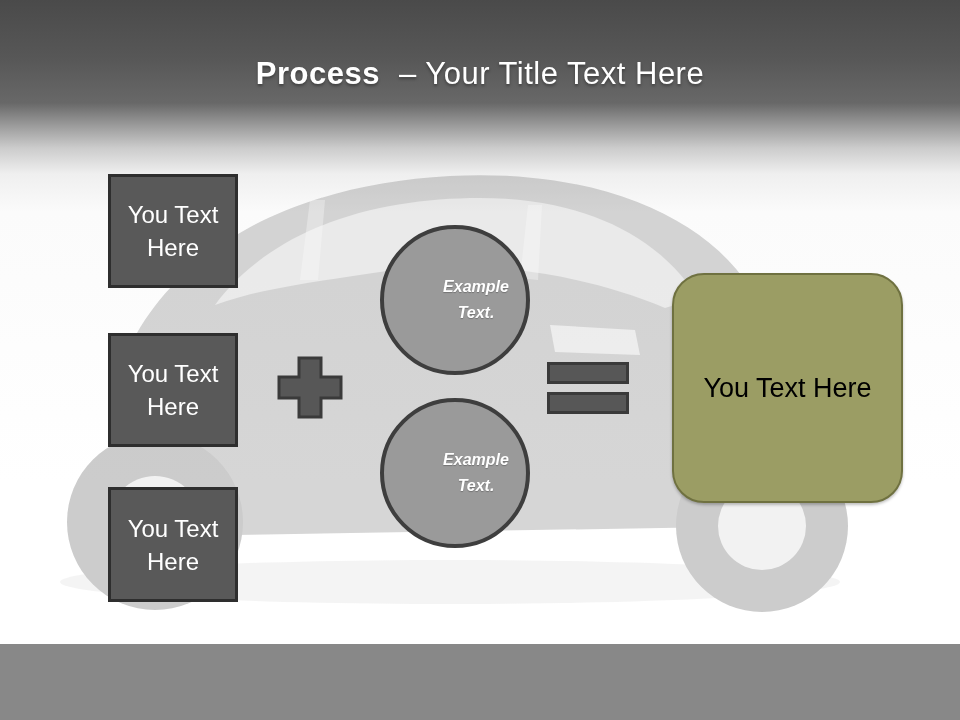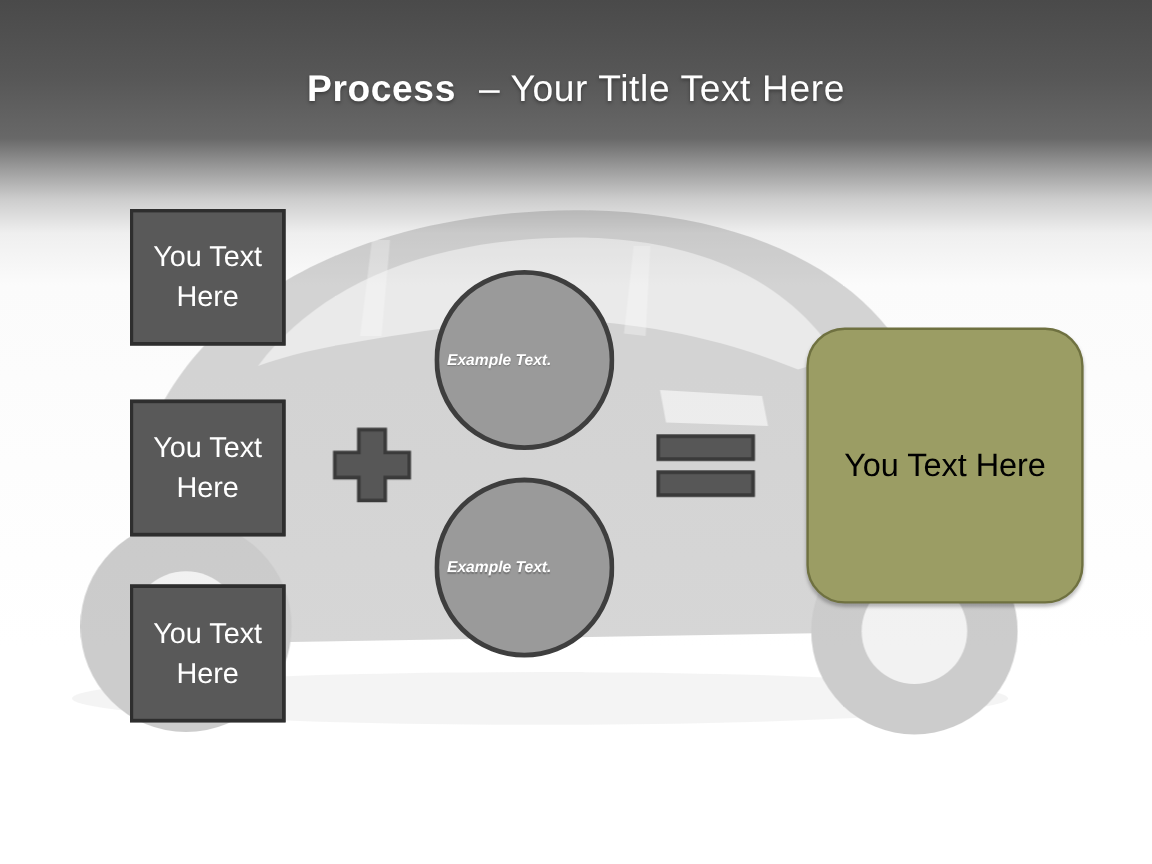--- a/index.html
+++ b/index.html
@@ -1,17 +1,17 @@
 <!DOCTYPE html>
 <html style="--header-top: #4a4a4a; --title-color: #ffffff; --box-fill: #595959; --box-border: #2e2e2e; --circle-fill: #9a9a9a; --circle-border: #3e3e3e; --operator-fill: #575757; --operator-border: #3a3a3a; --result-fill: #9b9d64; --result-border: #6f7140; --result-text: #000000; --shape-text: #ffffff;"><head>
 <meta charset="utf-8">
 <style>
   html,body{margin:0;padding:0;background:#888;}
   .slide{
-    position:relative;width:960px;height:720px;overflow:hidden;
+    position:relative;width:960px;height:644px;overflow:hidden;
     font-family:"Liberation Sans",sans-serif;
     background:linear-gradient(to bottom,
       var(--header-top,#4a4a4a) 0%,
       #575757 9%,
       #686868 16%,
       #9b9b9b 19.5%,
       #cccccc 23%,
       #efefef 27%,
       #fbfbfb 33%,
       #ffffff 75%);
@@ -35,25 +35,25 @@
     border:3px solid var(--box-border,#2e2e2e);
     display:flex;align-items:center;justify-content:center;text-align:center;
     color:var(--shape-text,#ffffff);font-size:24px;line-height:33px;
   }
   .sq1{top:174px;}
   .sq2{top:333px;}
   .sq3{top:487px;height:115px;}
   .sq span{display:block;width:110px;}
   
   .circle{
-    position:absolute;left:362px;width:150px;height:150px;box-sizing:border-box;
+    position:absolute;left:380px;width:150px;height:150px;box-sizing:border-box;
     background:var(--circle-fill,#9a9a9a);
     border:4px solid var(--circle-border,#3e3e3e);border-radius:50%;
-    display:flex;align-items:center;justify-content:flex-start;text-align:center;
-    color:var(--shape-text,#ffffff);font-size:13px;font-weight:bold;font-style:italic;
+    display:flex;align-items:center;justify-content:flex-end;text-align:center;
+    color:var(--shape-text,#ffffff);font-size:16px;font-weight:bold;font-style:italic;
     line-height:26px;text-shadow:0 1px 1px rgba(0,0,0,.25);
   }
   .circle1{top:225px;}
   .circle2{top:398px;}
   .circle span{display:block;width:100px;}
   
   .plus{position:absolute;left:277px;top:356px;width:66px;height:63px;}
   .equals{position:absolute;left:547px;top:362px;width:82px;}
   .equals .bar{
     box-sizing:border-box;width:82px;height:22px;margin-bottom:8px;

